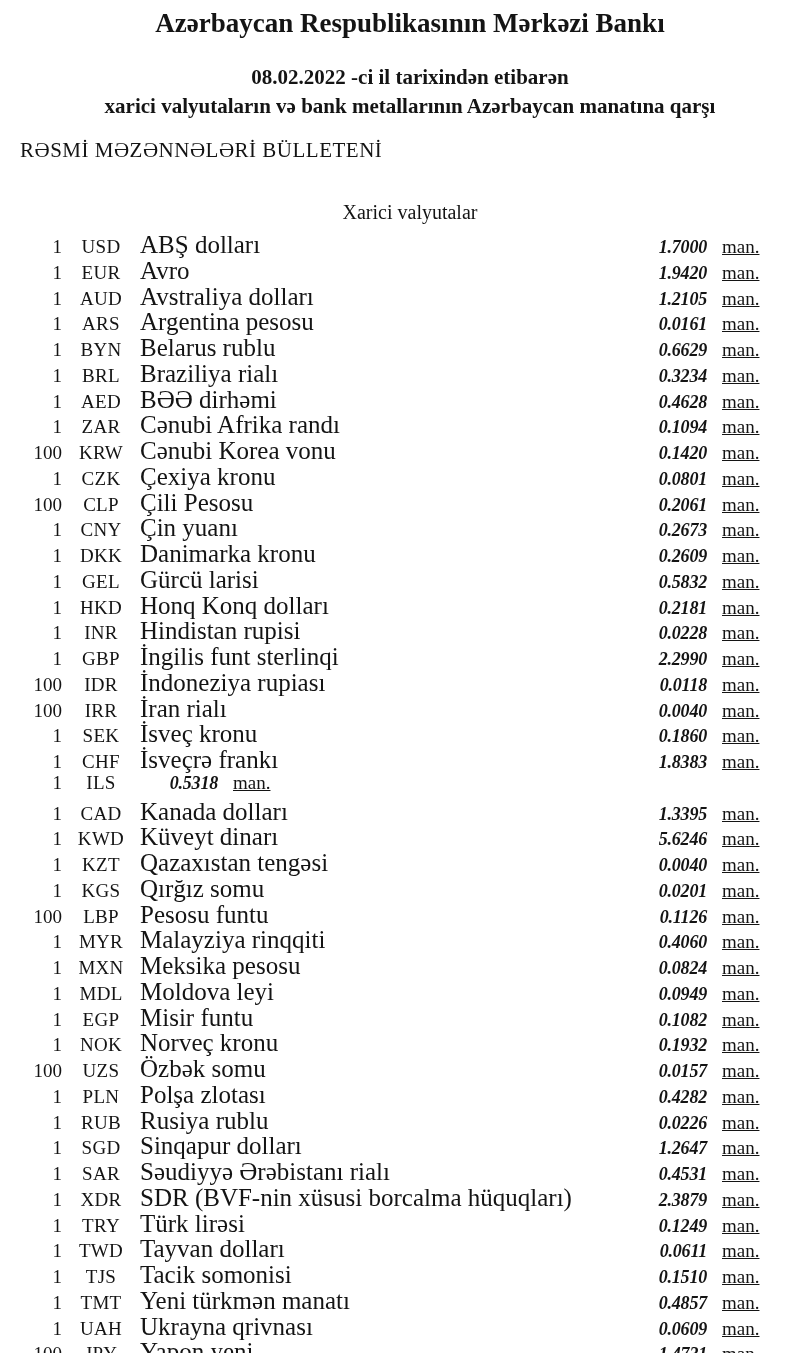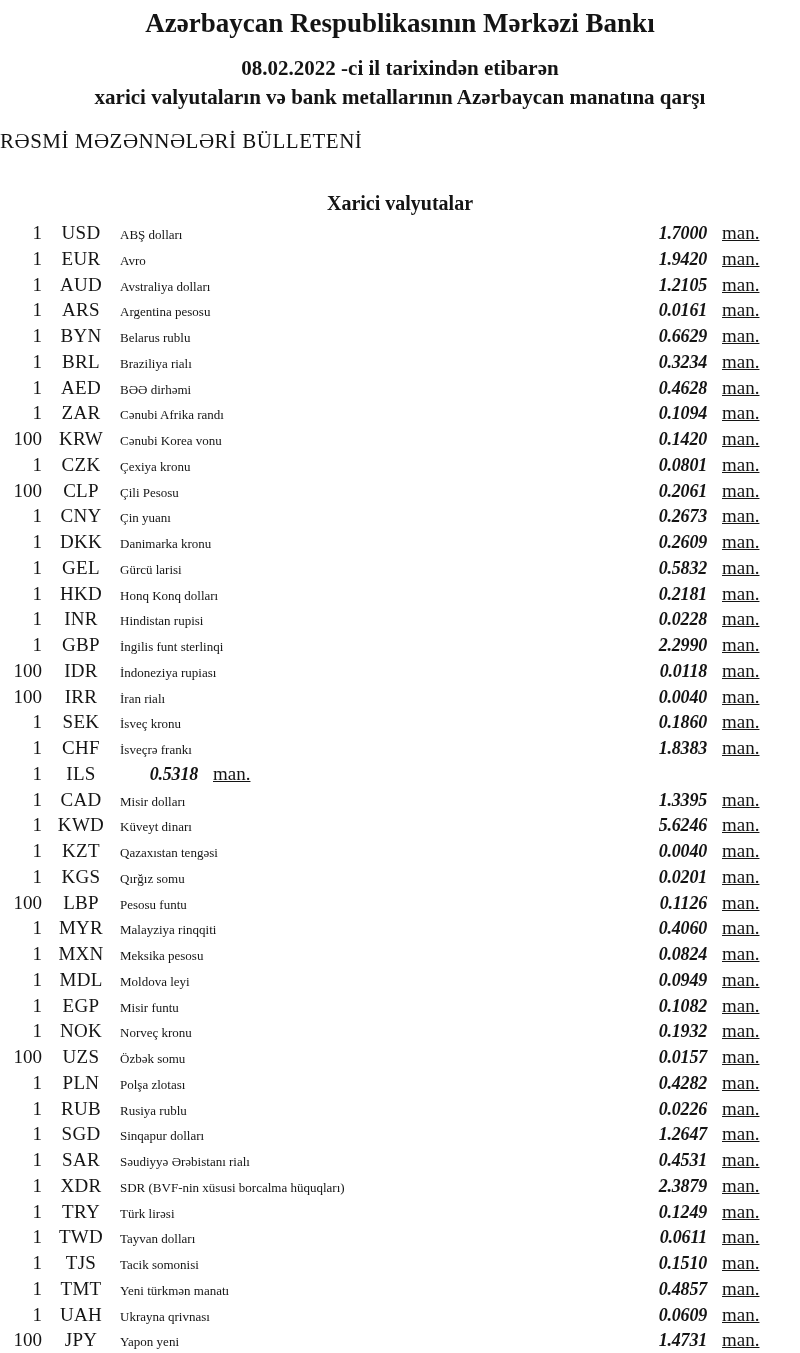--- a/index.html
+++ b/index.html
@@ -11,53 +11,54 @@
   }
   body {
     width: 800px;
     height: 1353px;
     overflow: hidden;
   }
   .page {
     width: 800px;
     height: 1353px;
     padding-top: 7px;
+    padding-left: 20px;
   }
   .doc-title {
     text-align: center;
     font-size: 27px;
     font-weight: bold;
     line-height: 32px;
   }
   .doc-date-line {
     text-align: center;
     font-size: 21px;
     font-weight: bold;
-    margin-top: 17px;
+    margin-top: 26px;
     line-height: 24px;
   }
   .doc-subtitle {
     text-align: center;
     font-size: 21px;
     font-weight: bold;
     margin-top: 5px;
     line-height: 24px;
   }
   .doc-bulletin {
     text-align: left;
     font-size: 21px;
     font-weight: normal;
     letter-spacing: 0.5px;
     margin-top: 20px;
     line-height: 24px;
   }
   .section-title {
     text-align: center;
     font-size: 20px;
-    font-weight: bold;
+    font-weight: normal;
     margin-top: 38px;
     line-height: 24px;
   }
   .rates-table {
     margin-top: 7px;
     padding: 0 30px 0 8px;
   }
   .row {
     display: flex;
     align-items: baseline;
@@ -77,21 +78,21 @@
     flex: 0 0 auto;
     font-size: 19px;
     letter-spacing: 0.3px;
   }
   .cell-name {
     flex: 1 1 auto;
     margin-left: 8px;
     text-align: left;
     white-space: nowrap;
     overflow: hidden;
-    font-size: 13px;
+    font-size: 25px;
   }
   .cell-rate {
     width: 86px;
     text-align: right;
     flex: 0 0 auto;
     font-weight: bold;
     font-style: italic;
     font-size: 18px;
     letter-spacing: -0.2px;
   }
@@ -291,21 +292,21 @@
   <div class="row">
     <span class="cell-qty">1</span>
     <span class="cell-code">ILS</span>
     <span class="cell-rate">0.5318</span>
     <span class="cell-unit">man.</span>
   </div>
 
   <div class="row">
     <span class="cell-qty">1</span>
     <span class="cell-code">CAD</span>
-    <span class="cell-name">Misir dolları</span>
+    <span class="cell-name">Kanada dolları</span>
     <span class="cell-rate">1.3395</span>
     <span class="cell-unit">man.</span>
   </div>
 
   <div class="row">
     <span class="cell-qty">1</span>
     <span class="cell-code">KWD</span>
     <span class="cell-name">Küveyt dinarı</span>
     <span class="cell-rate">5.6246</span>
     <span class="cell-unit">man.</span>

